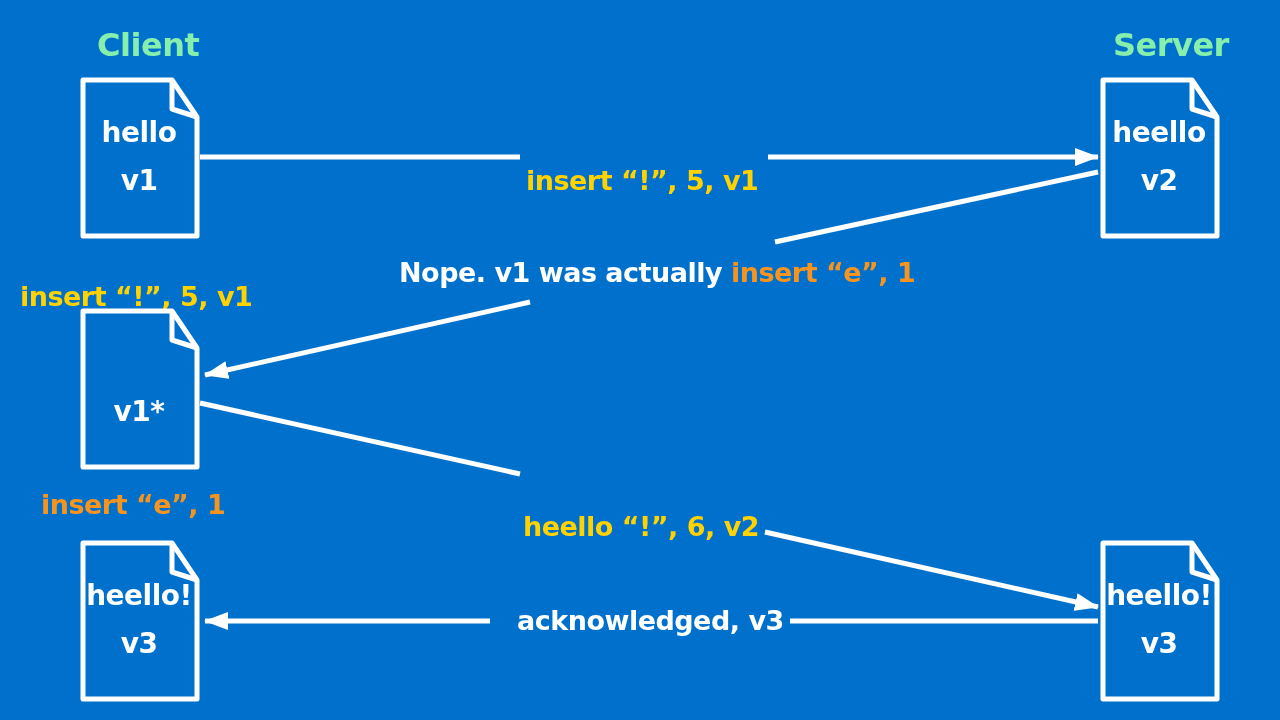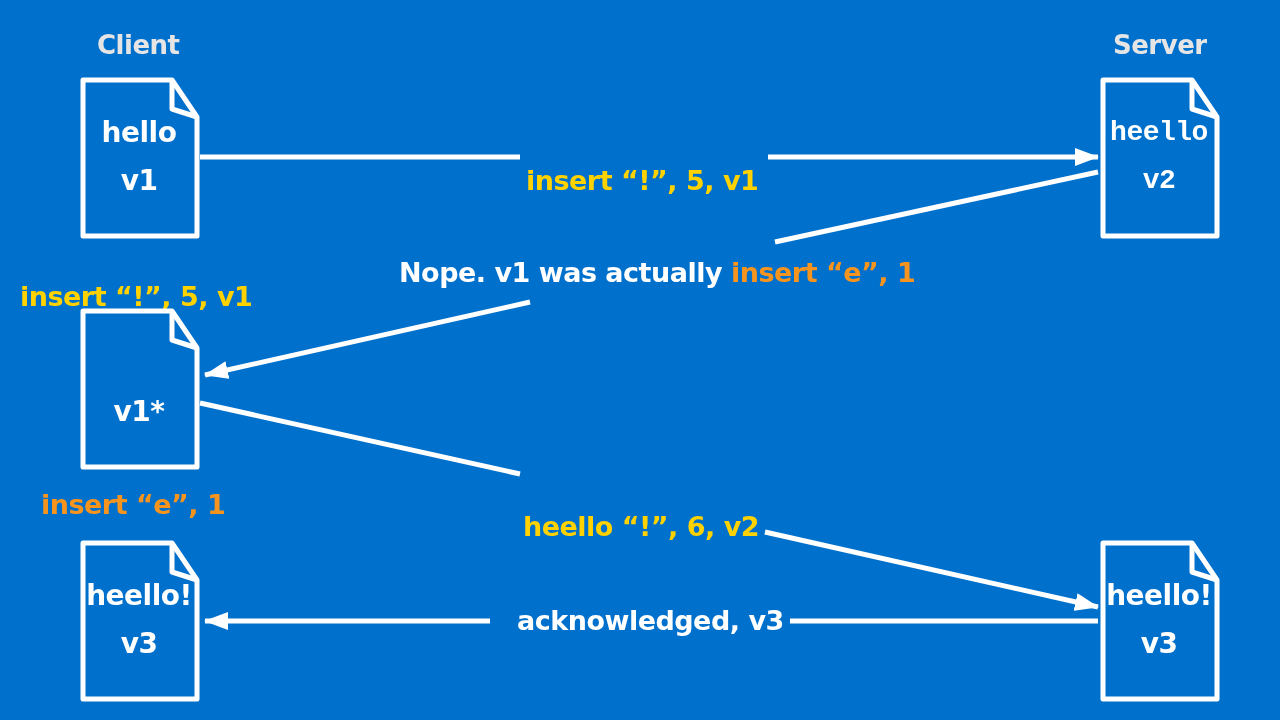--- a/index.html
+++ b/index.html
@@ -3,21 +3,21 @@
 <meta charset="utf-8">
 <style>
   html,body{margin:0;padding:0;}
   body{width:1280px;height:720px;overflow:hidden;background:#0070cd;position:relative;
        font-family:"DejaVu Sans","Liberation Sans",sans-serif;font-weight:bold;}
   svg.wires{position:absolute;left:0;top:0;width:1280px;height:720px;}
   .lbl{position:absolute;white-space:nowrap;font-size:27px;line-height:32px;letter-spacing:-0.5px;}
   .white{color:#ffffff;margin-left:20px;}
   .yellow{color:#ffd200;margin-top:24px;}
   .orange{color:#f7941d;}
-  .hdr{position:absolute;color:#e5e5e5;font-size:26px;line-height:30px;letter-spacing:-0.5px;}
+  .hdr{position:absolute;color:#86efac;font-size:32px;line-height:30px;letter-spacing:-0.5px;}
   .doc{position:absolute;width:118px;height:162px;}
   .doc svg{position:absolute;left:0;top:0;}
   .doc .t{position:absolute;left:0;width:118px;text-align:center;color:#fff;
           font-size:28px;line-height:32px;letter-spacing:-0.5px;}
   .doc .l1{top:40px;}
   .doc .l2{top:88px;}
 </style>
 </head>
 <body>
 
@@ -51,21 +51,21 @@
 
 <div class="doc" style="left:80px;top:77px;">
   <svg width="120" height="164" viewBox="0 0 120 164">
     <path d="M3,3 L92,3 L117,40 L117,159 L3,159 Z" fill="none" stroke="#fff" stroke-width="5" stroke-linejoin="round"></path>
     <path d="M92,3 L92,32 L117,40" fill="none" stroke="#fff" stroke-width="5" stroke-linejoin="round"></path>
   </svg>
   <div class="t l1">hello</div>
   <div class="t l2">v1</div>
 </div>
 
-<div class="doc" style="left:1100px;top:77px;font-family:Liberation Mono, monospace;">
+<div class="doc" style="left:1100px;top:77px;">
   <svg width="120" height="164" viewBox="0 0 120 164">
     <path d="M3,3 L92,3 L117,40 L117,159 L3,159 Z" fill="none" stroke="#fff" stroke-width="5" stroke-linejoin="round"></path>
     <path d="M92,3 L92,32 L117,40" fill="none" stroke="#fff" stroke-width="5" stroke-linejoin="round"></path>
   </svg>
   <div class="t l1">heello</div>
   <div class="t l2">v2</div>
 </div>
 
 <div class="lbl yellow" style="left:526px;top:141px;">insert “!”, 5, v1</div>
 

